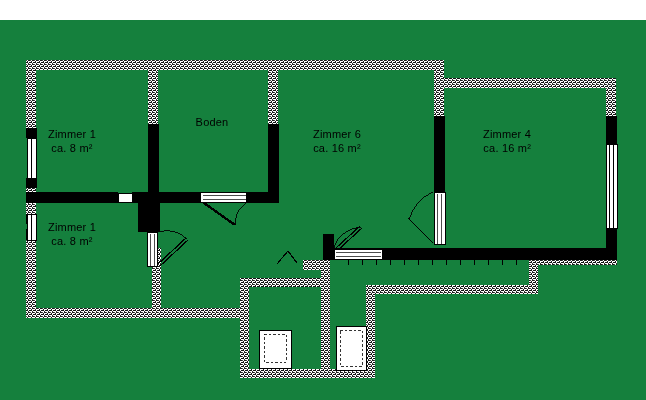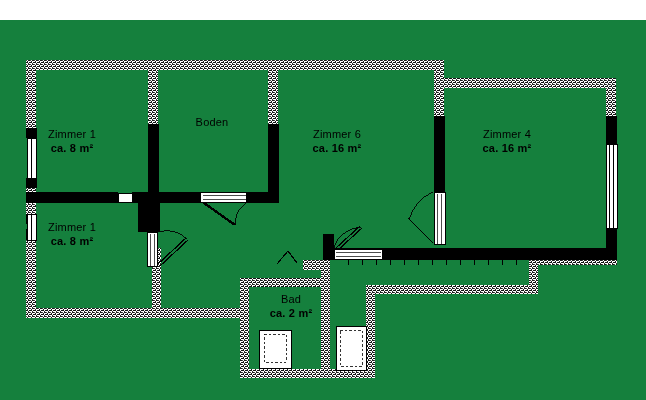--- a/index.html
+++ b/index.html
@@ -33,21 +33,21 @@
     font-size: 11px;
     line-height: 14px;
     font-weight: 400;
     letter-spacing: 0.2px;
     white-space: nowrap;
     text-align: center;
     transform: translateX(-50%);
     pointer-events: none;
   }
   .room-label .rl-name { display: block; }
-  .room-label .rl-area { display: block; font-weight: bold; }
+  .room-label .rl-area { display: block; }
 </style>
 </head>
 <body>
 
 <div id="floorplan-root">
 
   <svg id="plan-svg" width="646" height="400" viewBox="0 0 646 400" shape-rendering="crispEdges">
 
     <defs>
 
@@ -245,23 +245,19 @@
   <div class="room-label" style="left:212px; top:95px;">
     <span class="rl-name">Boden</span>
     <span class="rl-area"></span>
   </div>
 
   <div class="room-label" style="left:337px; top:107px;">
     <span class="rl-name">Zimmer 6</span>
     <span class="rl-area">ca. 16 m²</span>
   </div>
 
-  <div class="room-label" style="left:507px; top:107px;">
+  <div class="room-label" style="left:507px; top:107px;text-align:right;">
     <span class="rl-name">Zimmer 4</span>
     <span class="rl-area">ca. 16 m²</span>
   </div>
 
-  <div class="room-label" style="left:291px; top:272px;">
-    <span class="rl-name">Bad</span>
-    <span class="rl-area">ca. 2 m²</span>
-  </div>
 
 </div>
 
 </body></html>

